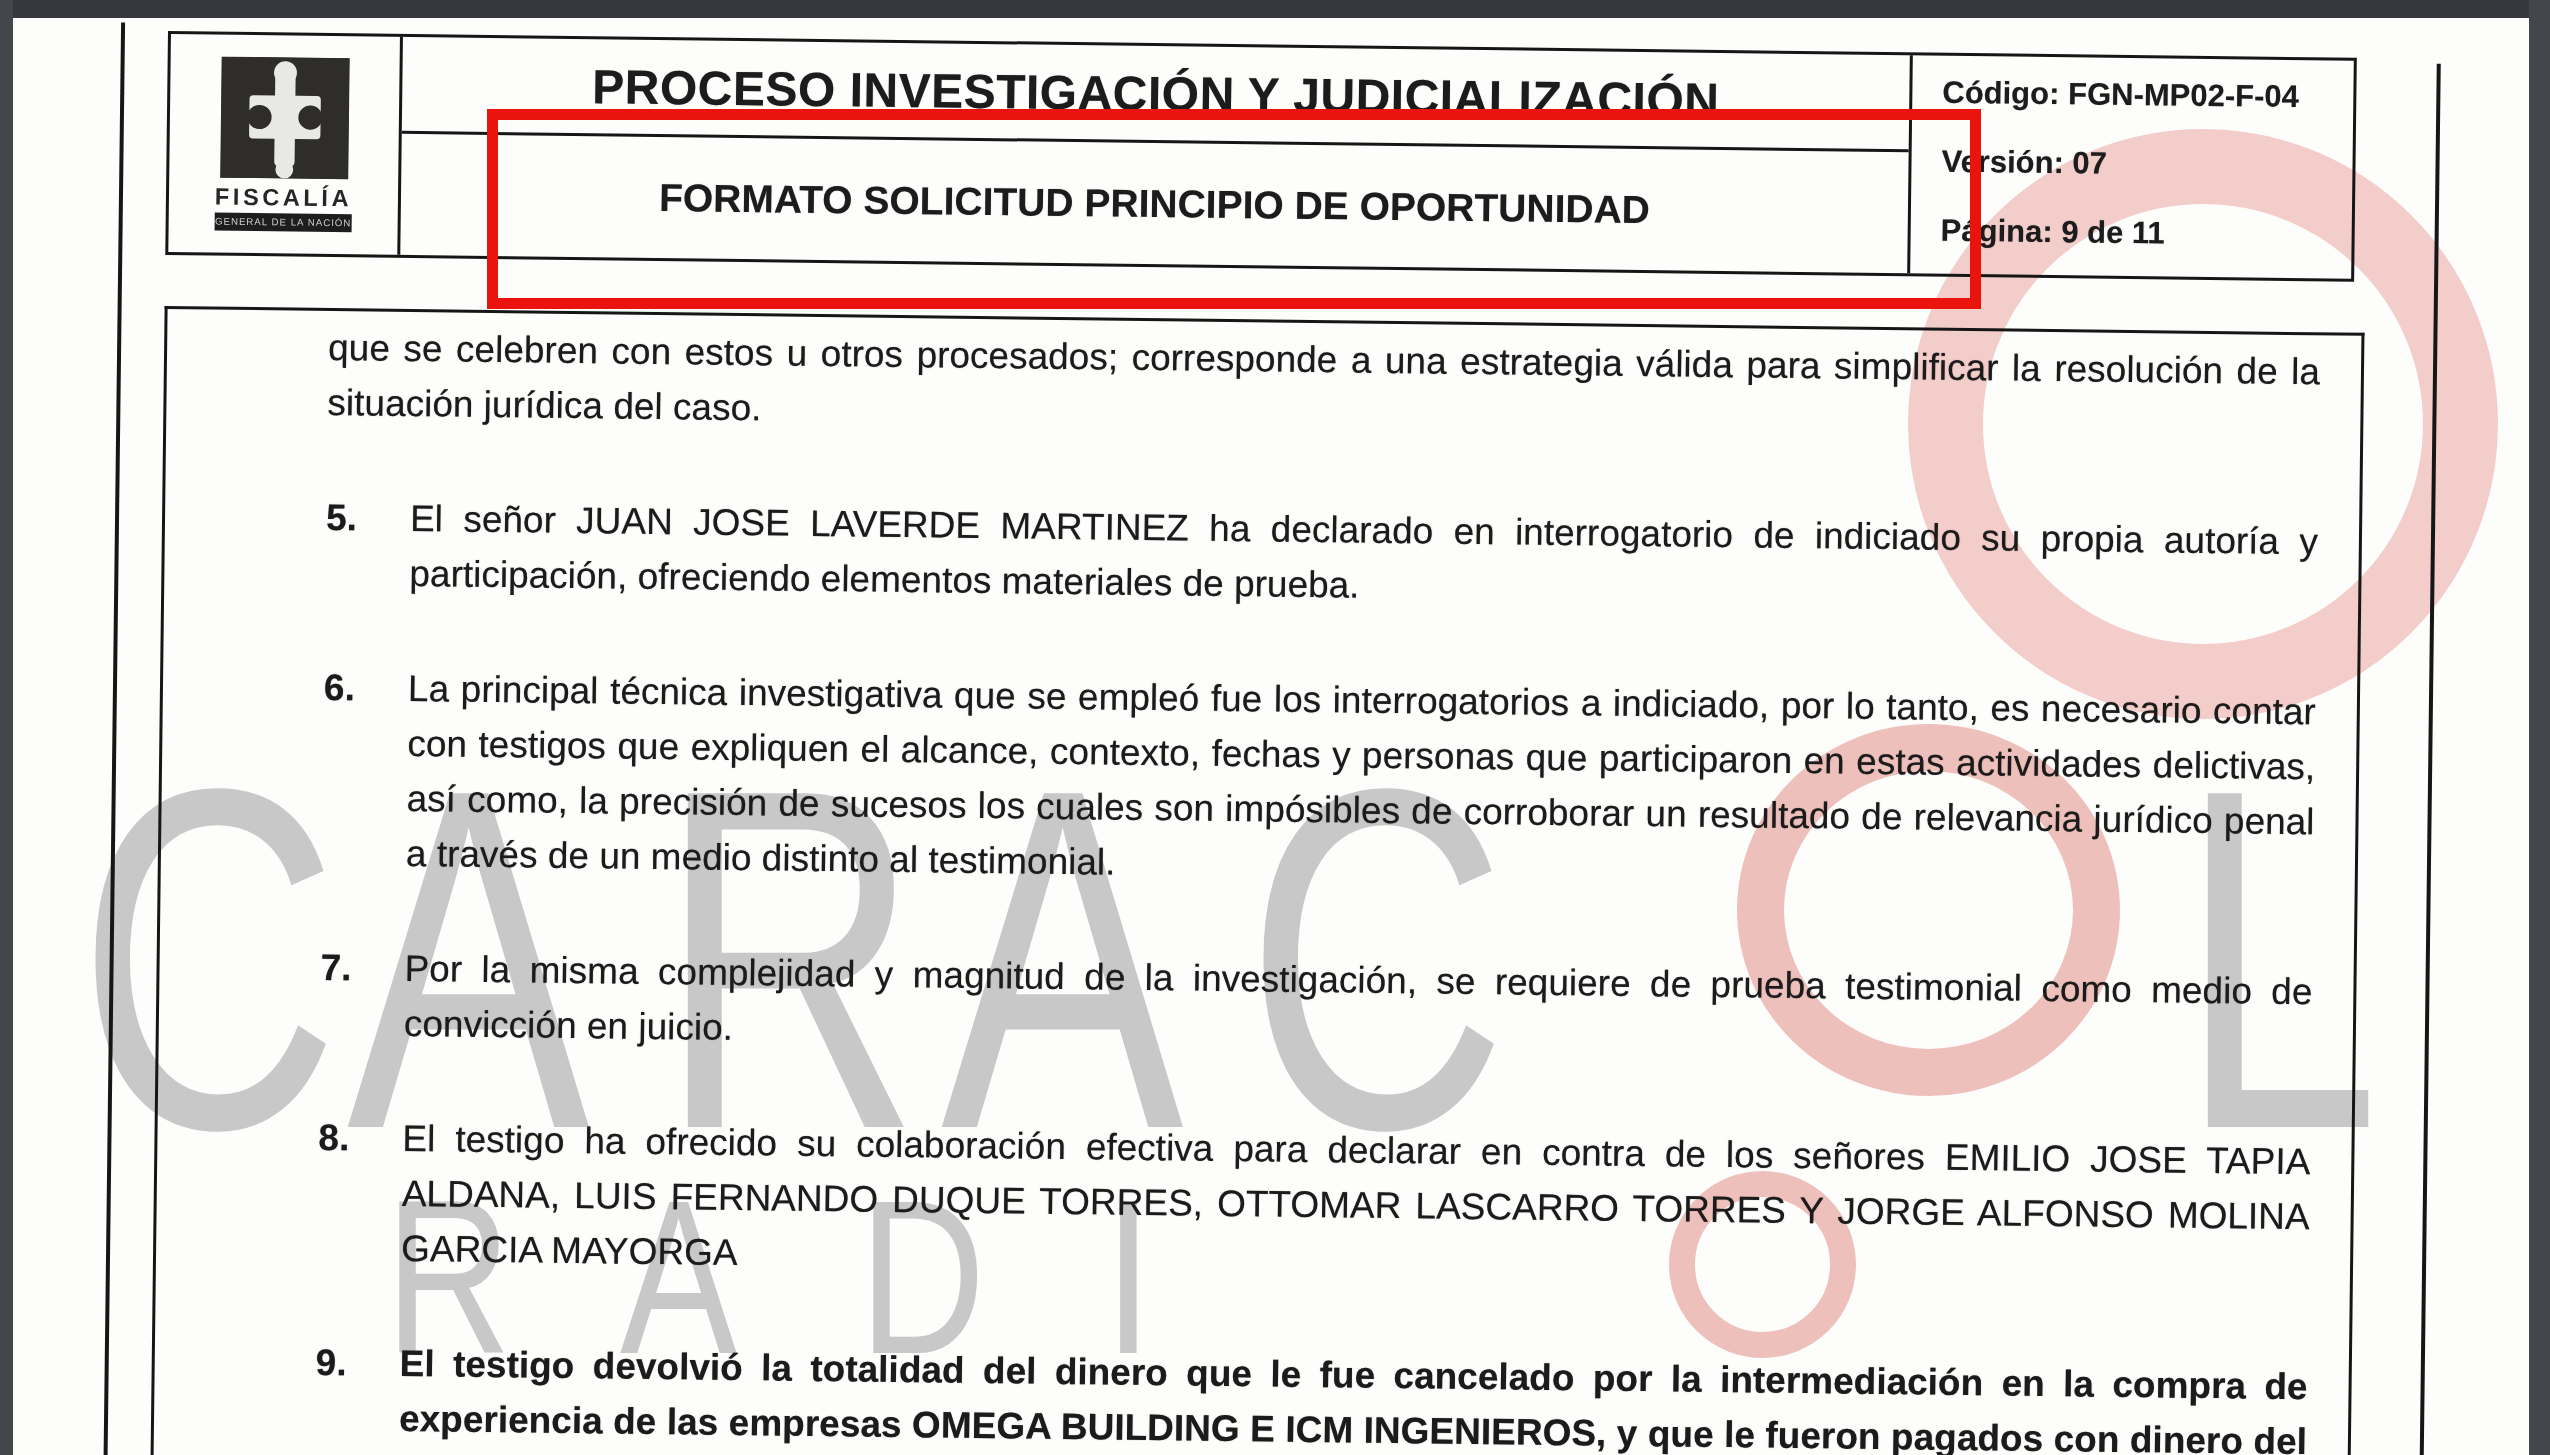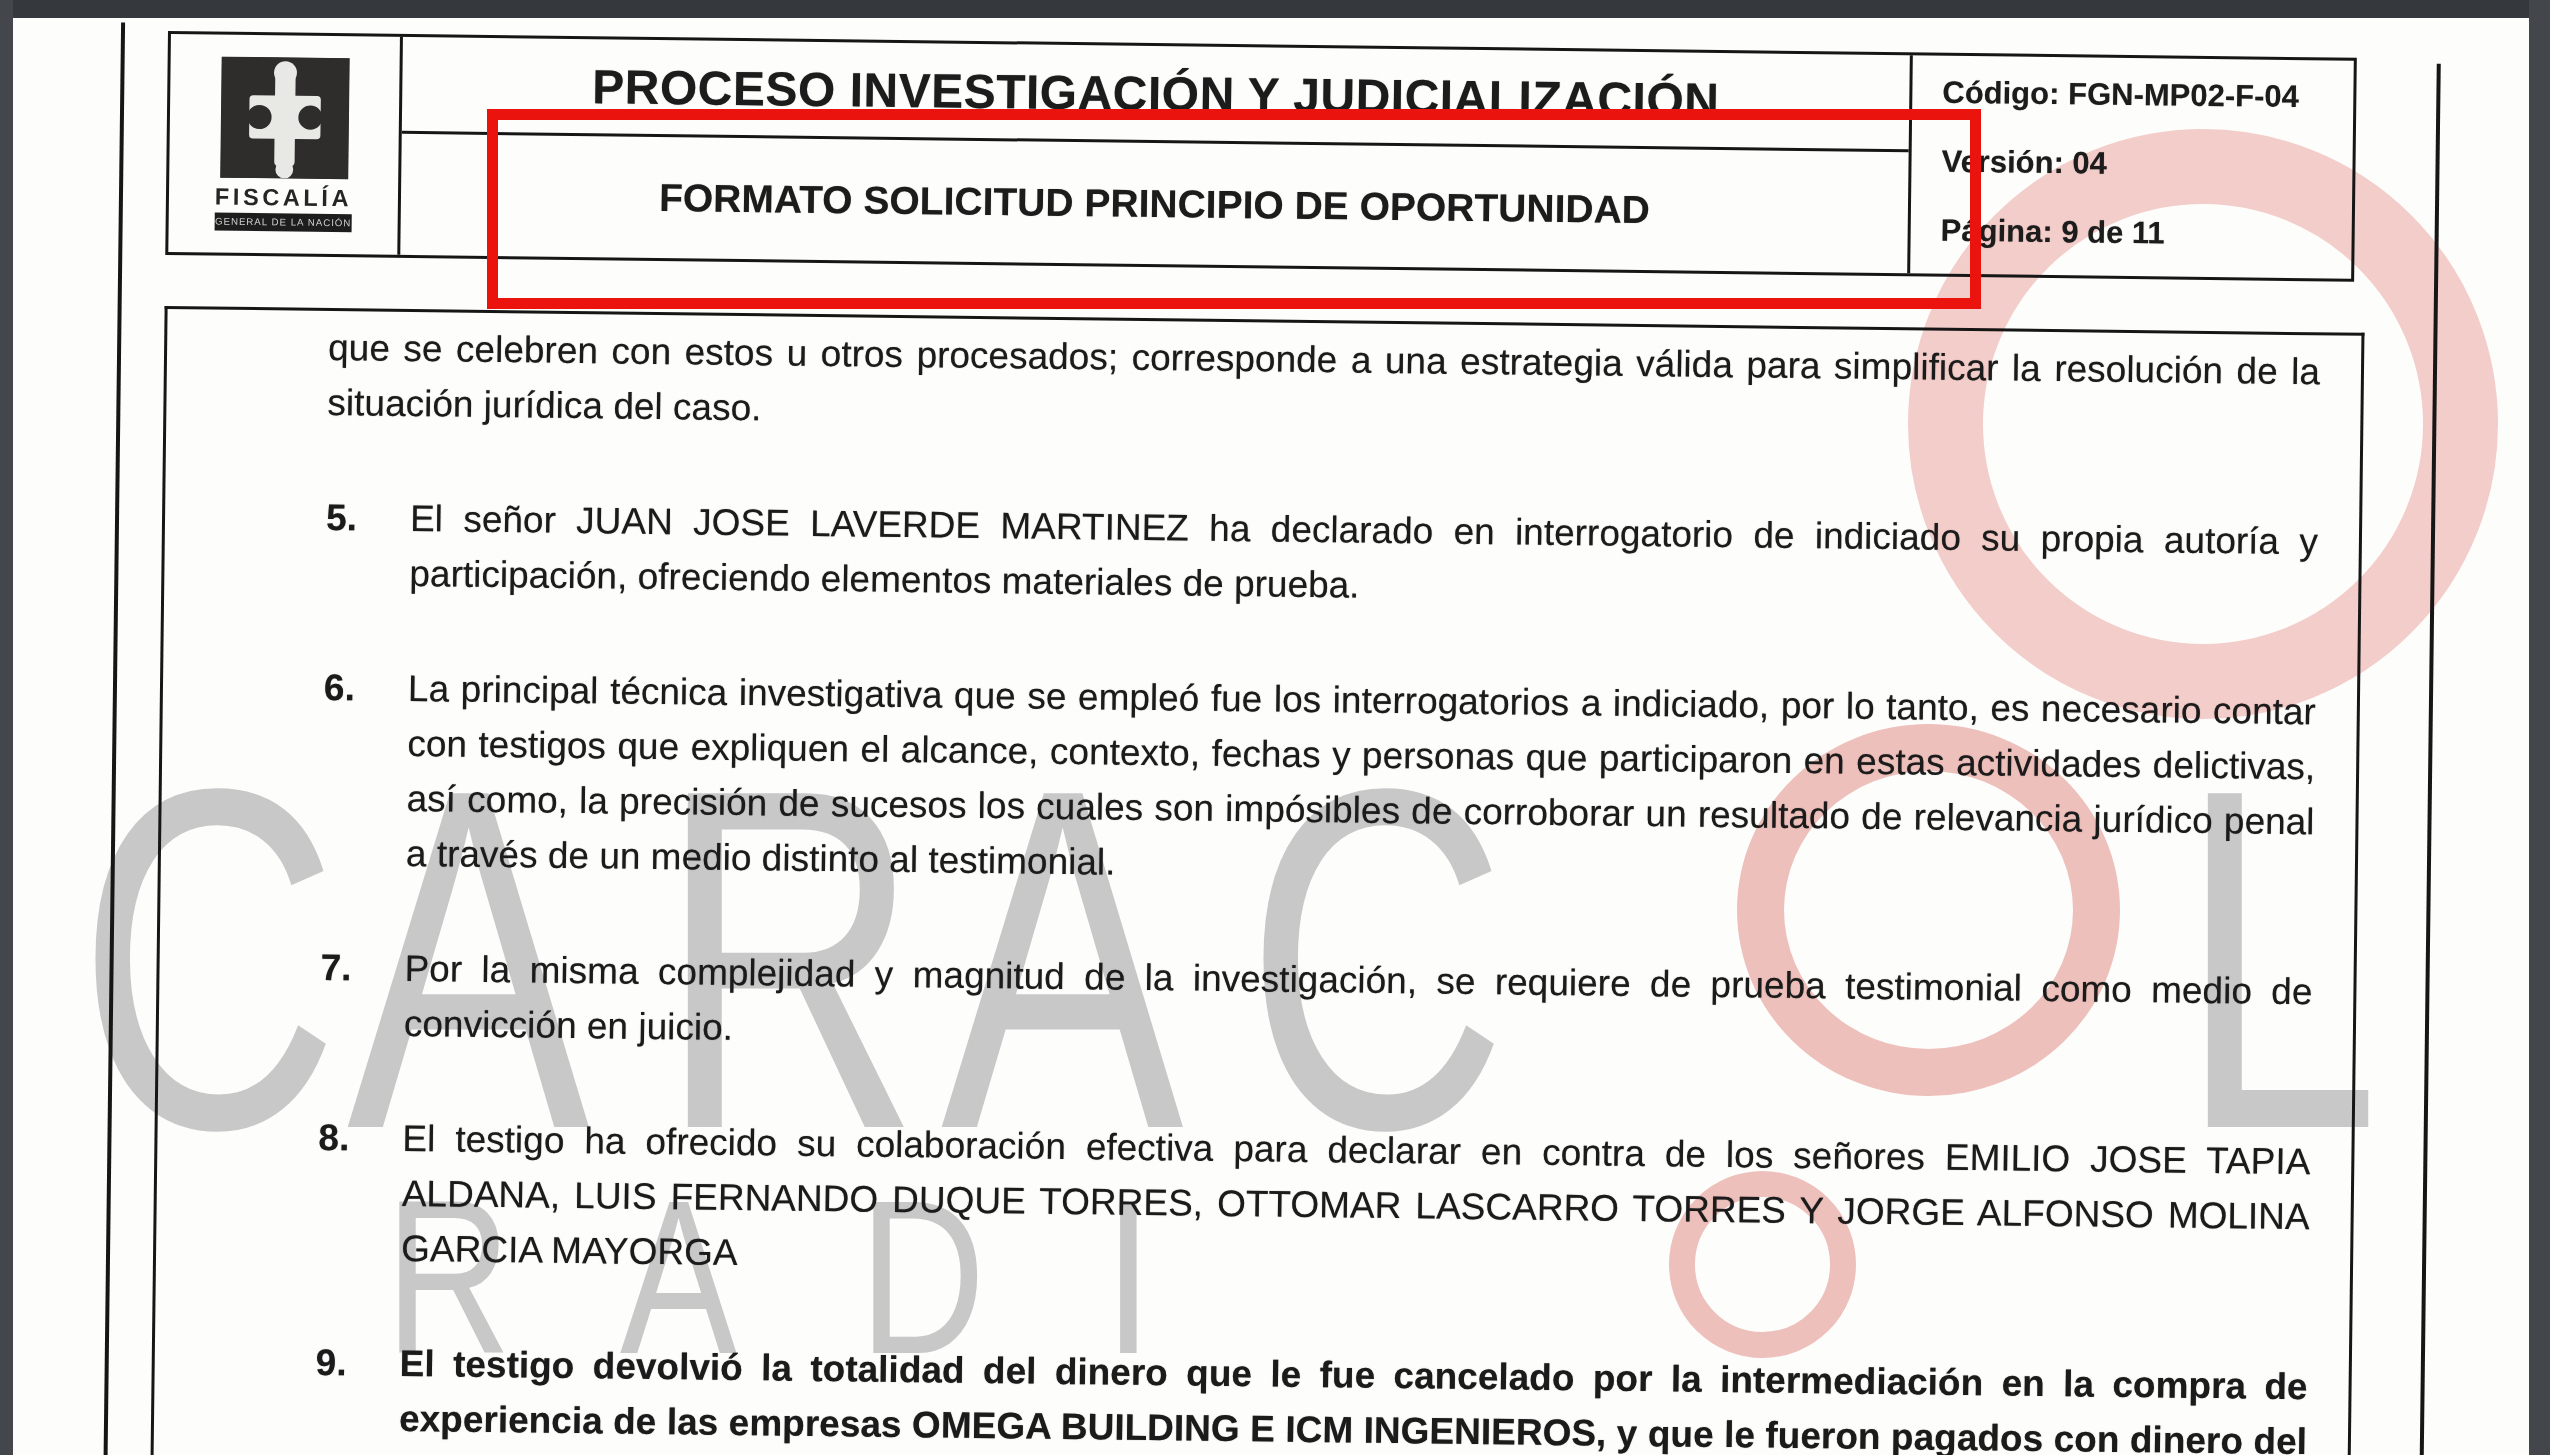--- a/index.html
+++ b/index.html
@@ -112,21 +112,21 @@
         <div class="title-row">
           <span class="process-title">PROCESO INVESTIGACIÓN Y JUDICIALIZACIÓN</span>
         </div>
         <div class="subtitle-row">
           <span class="form-title">FORMATO SOLICITUD PRINCIPIO DE OPORTUNIDAD</span>
         </div>
       </div>
 
       <div class="cell meta-cell">
         <div class="meta-line"><span>Código:</span> <span>FGN-MP02-F-04</span></div>
-        <div class="meta-line"><span>Versión:</span> <span>04</span></div>
+        <div class="meta-line"><span>Versión:</span> <span>07</span></div>
         <div class="meta-line"><span>Página:</span> <span>9 de 11</span></div>
       </div>
     </div>
 
     <div class="doc-body">
       <div class="doc-text">
         <p class="intro">que se celebren con estos u otros procesados; corresponde a una estrategia válida para simplificar la resolución de la situación jurídica del caso.</p>
         <div id="items">
             <div class="item"><span class="item-num">5.</span><span class="item-text">El señor JUAN JOSE LAVERDE MARTINEZ ha declarado en interrogatorio de indiciado su propia autoría y participación, ofreciendo elementos materiales de prueba.</span></div>
             <div class="item"><span class="item-num">6.</span><span class="item-text">La principal técnica investigativa que se empleó fue los interrogatorios a indiciado, por lo tanto, es necesario contar con testigos que expliquen el alcance, contexto, fechas y personas que participaron en estas actividades delictivas, así como, la precisión de sucesos los cuales son impósibles de corroborar un resultado de relevancia jurídico penal a través de un medio distinto al testimonial.</span></div>

